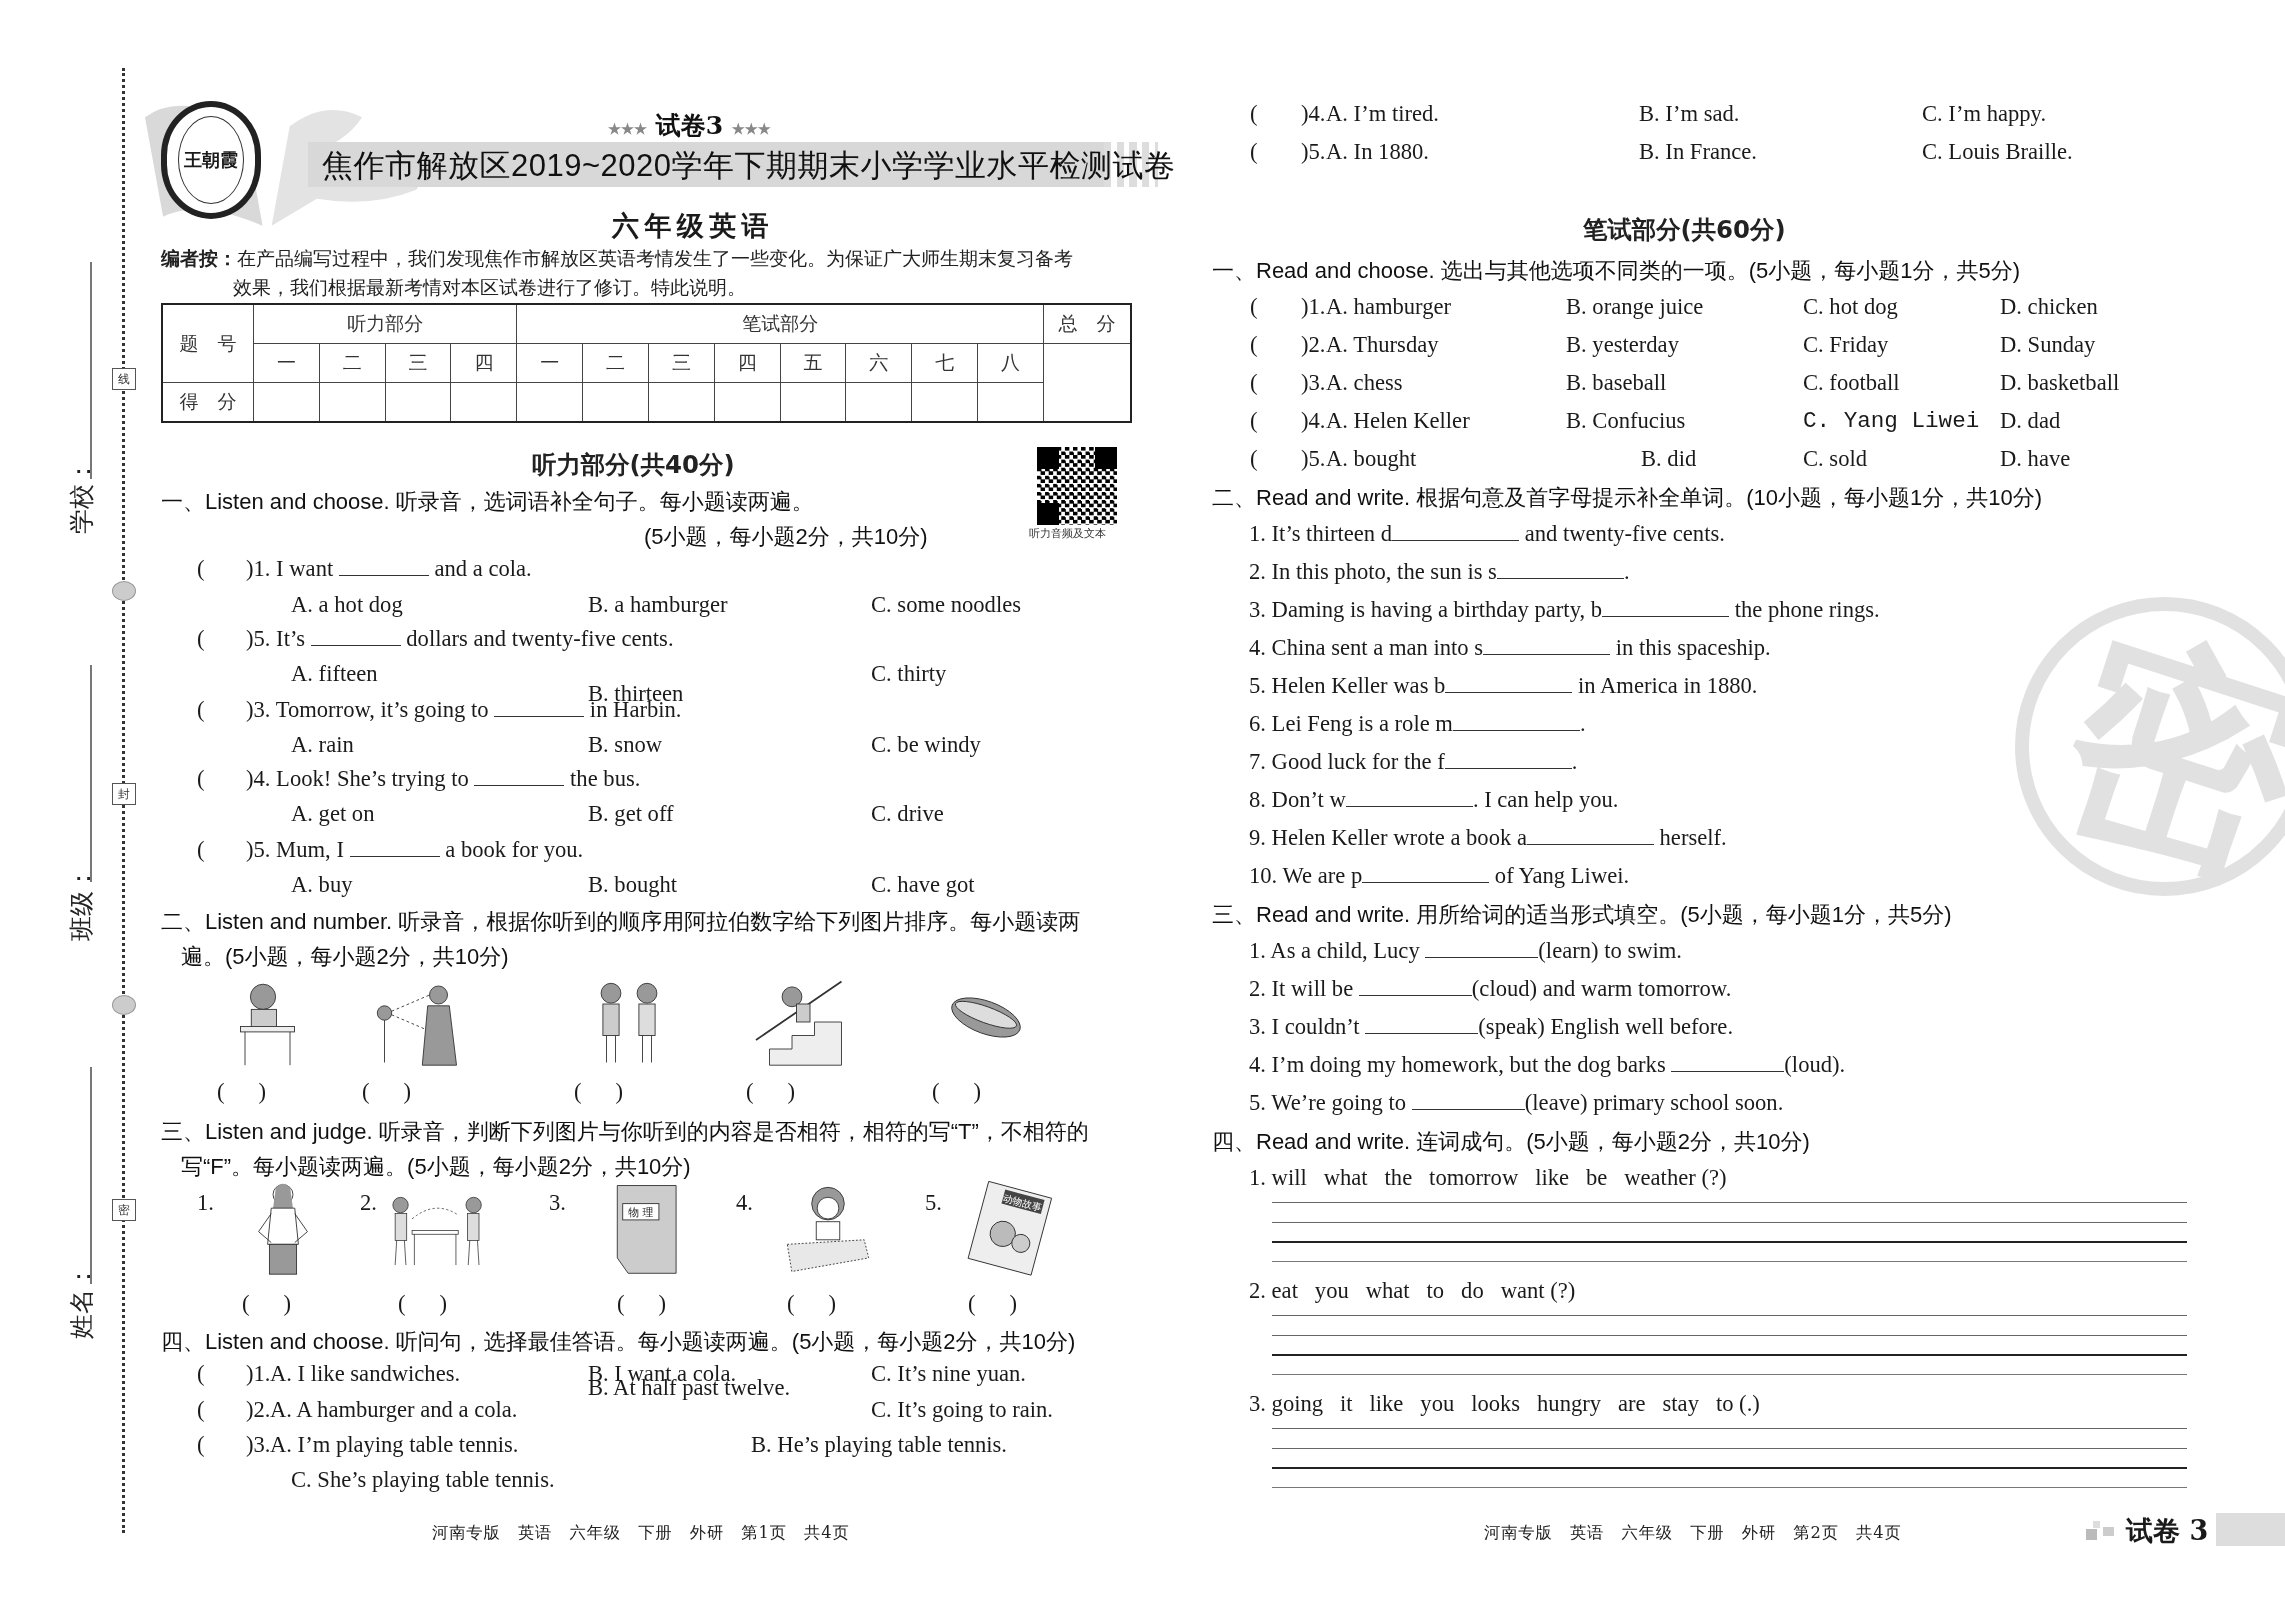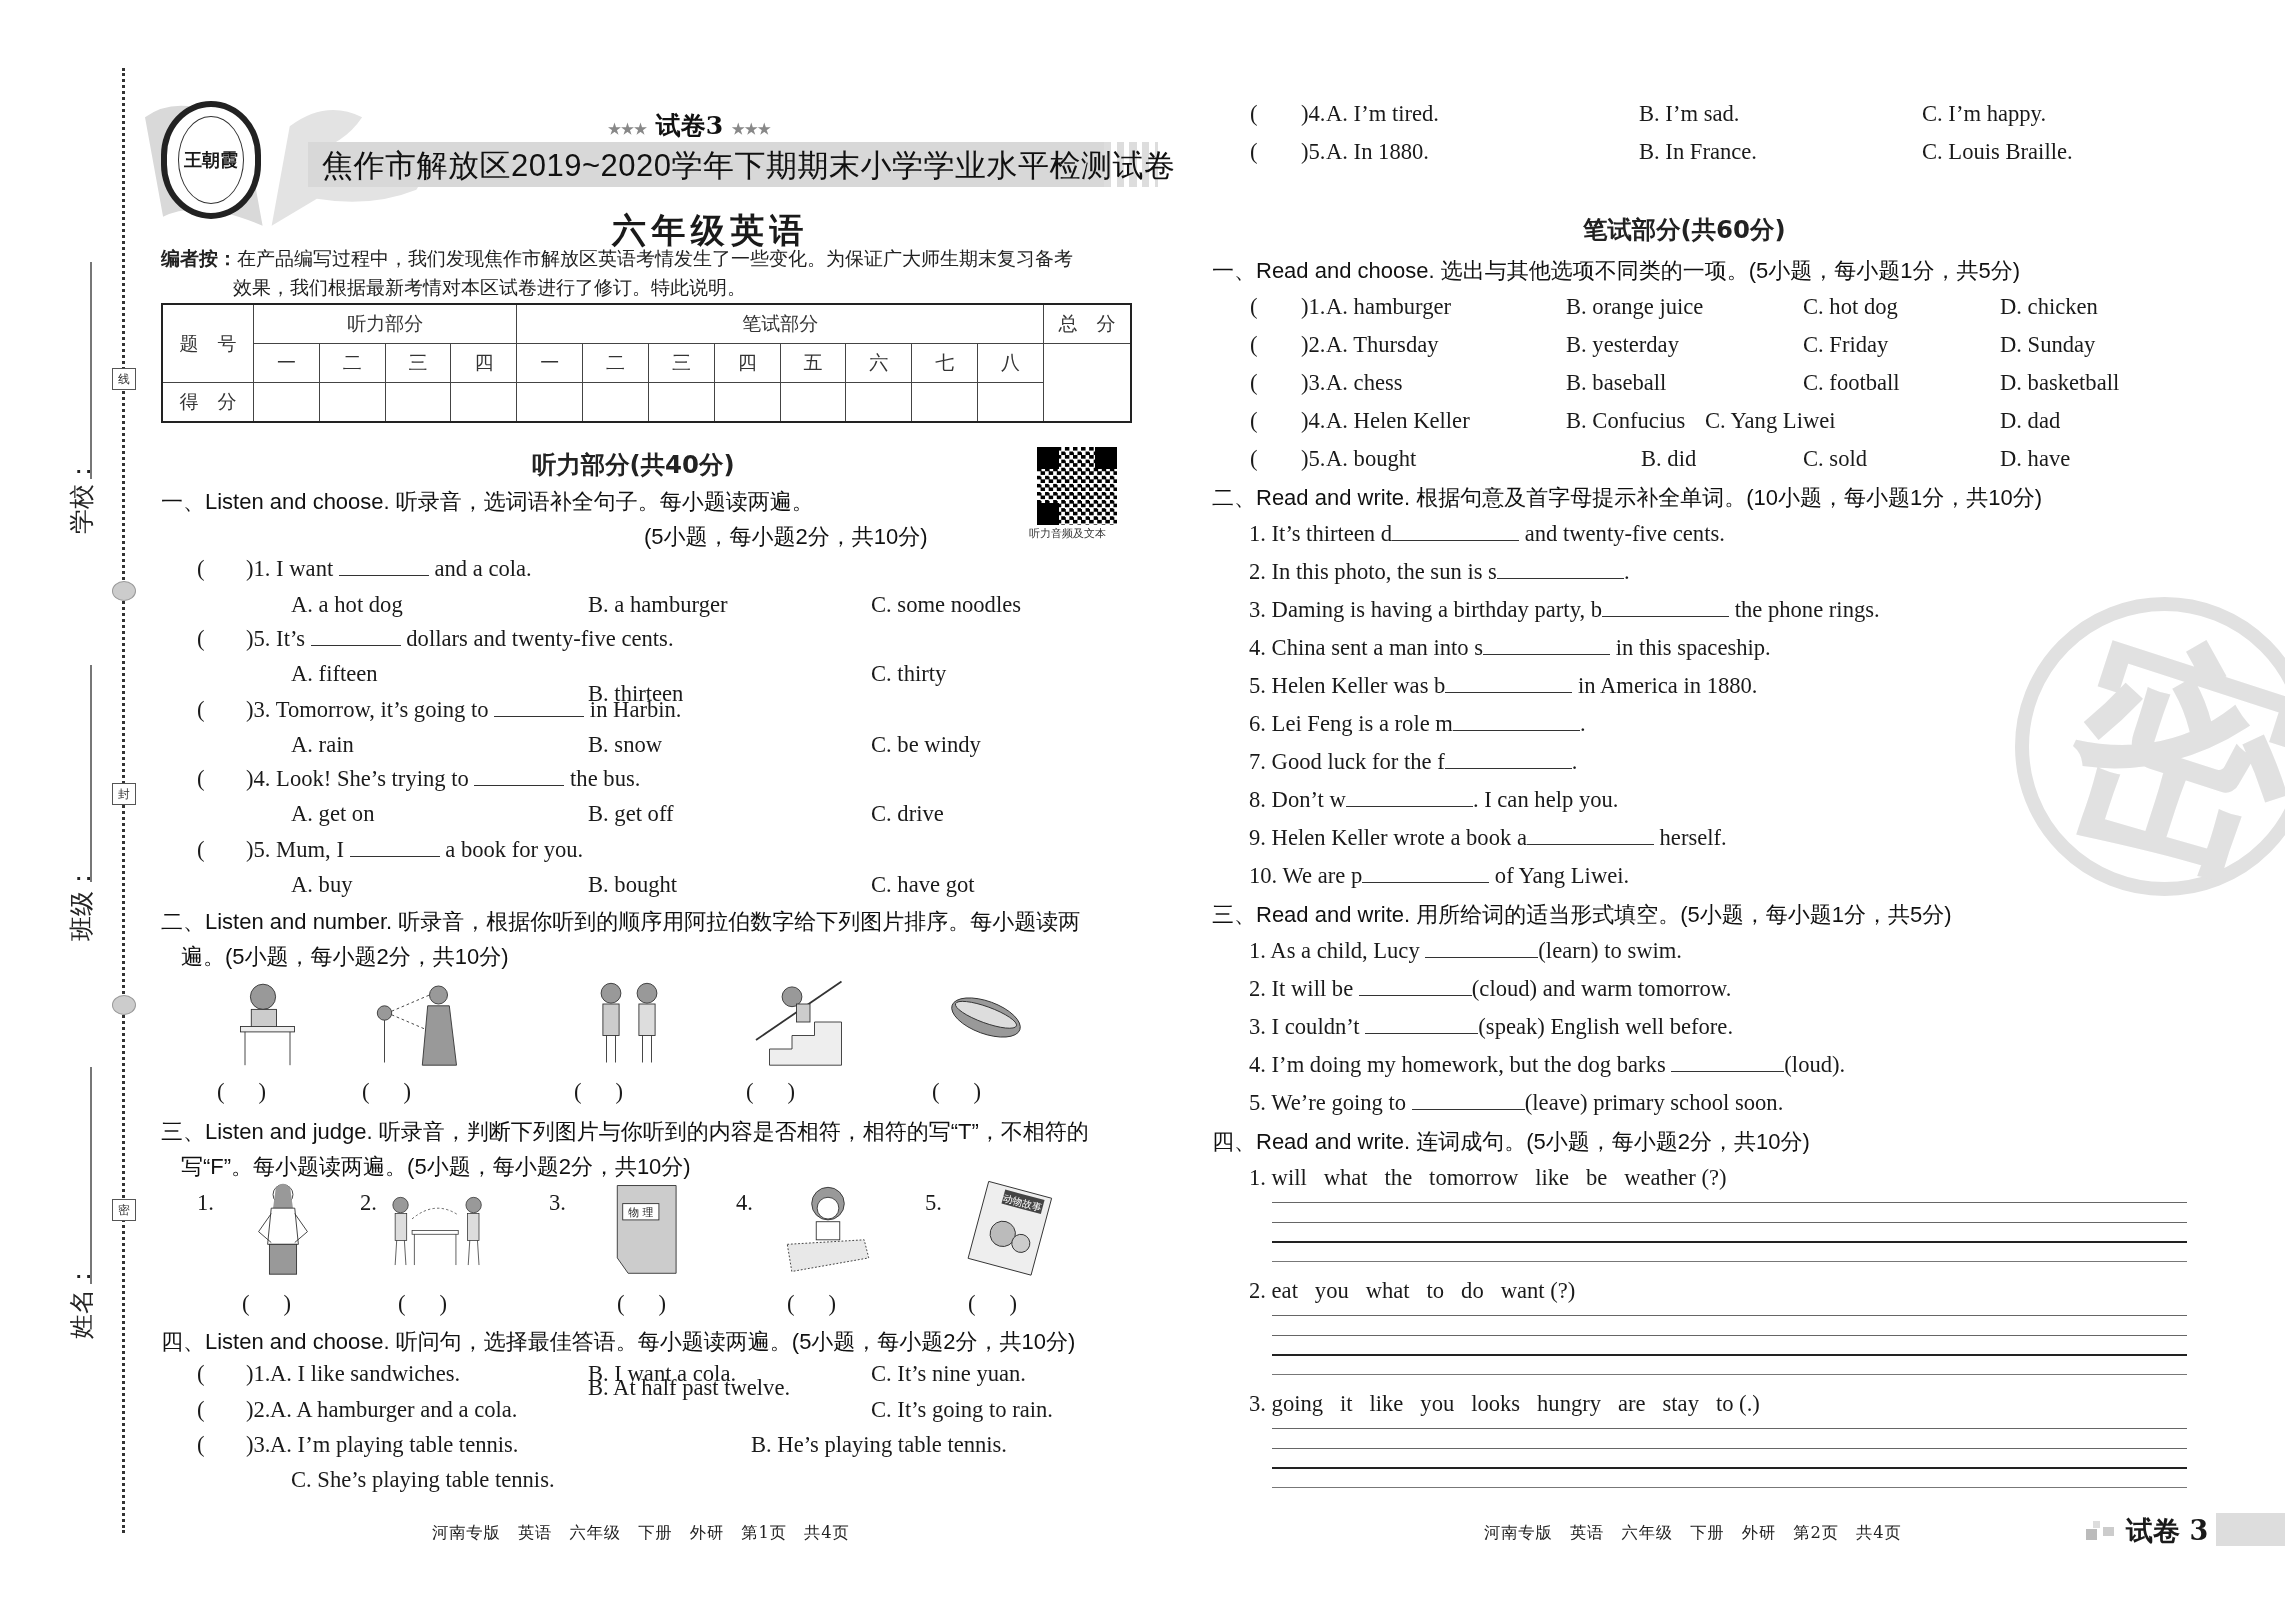--- a/index.html
+++ b/index.html
@@ -23,21 +23,21 @@
           border:6.3px solid #222; background:#fff; box-sizing:border-box; }
   .logo-inner { position:absolute; left:11px; top:9px; right:11px; bottom:9px; border:1.8px solid #333; border-radius:50%;
           display:flex; align-items:center; justify-content:center; font-family:"DejaVu Serif", serif; font-size:18px; font-weight:bold; }
   .title-band { position:absolute; left:308px; top:142px; width:796px; height:45px; background:#d8d8d8; }
   .title-band-fade { position:absolute; left:1104px; top:142px; width:54px; height:45px;
           background:repeating-linear-gradient(90deg,#ddd 0 7.2px,#fff 7.2px 12.7px); }
   .main-title { position:absolute; left:322px; top:145px; font-family:"Liberation Sans", "DejaVu Sans", sans-serif;
           font-size:31px; color:#111; letter-spacing:0.5px; }
   .paper-no { position:absolute; left:608px; top:109px; font-family:"DejaVu Serif", serif; font-size:25px; font-weight:bold; color:#111; }
   .paper-no .stars-l, .paper-no .stars-r { font-size:14.5px; color:#888; }
-  .subject { position:absolute; left:612px; top:208px; font-family:"DejaVu Sans", sans-serif; font-size:34px; font-weight:bold; letter-spacing:5.4px; }
+  .subject { position:absolute; left:612px; top:208px; font-family:"DejaVu Sans", sans-serif; font-size:27px; font-weight:bold; letter-spacing:5.4px; }
   .note { position:absolute; left:161px; font-family:"DejaVu Serif", serif; font-size:19px; color:#222; }
   .note b { font-family:"DejaVu Sans", sans-serif; }
 
   
   table.score { position:absolute; left:161px; top:303px; width:971px; border-collapse:collapse;
           font-family:"DejaVu Serif", serif; font-size:19px; color:#333; }
   table.score td { border:0.9px solid #444; text-align:center; height:38px; padding:0; }
   table.score { border:2.7px solid #222; }
 
   .section-title { position:absolute; font-family:"DejaVu Sans", sans-serif; font-size:24.4px; font-weight:bold; color:#222; }
@@ -334,21 +334,21 @@
     <div class="abs serif" style="left:1250px;top:370px;">(</div>
     <div class="abs serif" style="left:1301px;top:370px;">)3.</div>
     <div class="abs serif" style="left:1326px;top:370px;">A. chess</div>
     <div class="abs serif" style="left:1566px;top:370px;">B. baseball</div>
     <div class="abs serif" style="left:1803px;top:370px;">C. football</div>
     <div class="abs serif" style="left:2000px;top:370px;">D. basketball</div>
     <div class="abs serif" style="left:1250px;top:408px;">(</div>
     <div class="abs serif" style="left:1301px;top:408px;">)4.</div>
     <div class="abs serif" style="left:1326px;top:408px;">A. Helen Keller</div>
     <div class="abs serif" style="left:1566px;top:408px;">B. Confucius</div>
-    <div class="abs serif" style="left:1705px;top:408px;">C. Yang Liwei</div>
+    <div class="abs serif" style="left:1803px;top:408px;font-family:Liberation Mono, monospace;">C. Yang Liwei</div>
     <div class="abs serif" style="left:2000px;top:408px;">D. dad</div>
     <div class="abs serif" style="left:1250px;top:446px;">(</div>
     <div class="abs serif" style="left:1301px;top:446px;">)5.</div>
     <div class="abs serif" style="left:1326px;top:446px;">A. bought</div>
     <div class="abs serif" style="left:1641px;top:446px;">B. did</div>
     <div class="abs serif" style="left:1803px;top:446px;">C. sold</div>
     <div class="abs serif" style="left:2000px;top:446px;">D. have</div>
   </div>
 
 <div class="q-head" style="left:1212px;top:483px;">二、Read and write. 根据句意及首字母提示补全单词。(10小题，每小题1分，共10分)</div>

